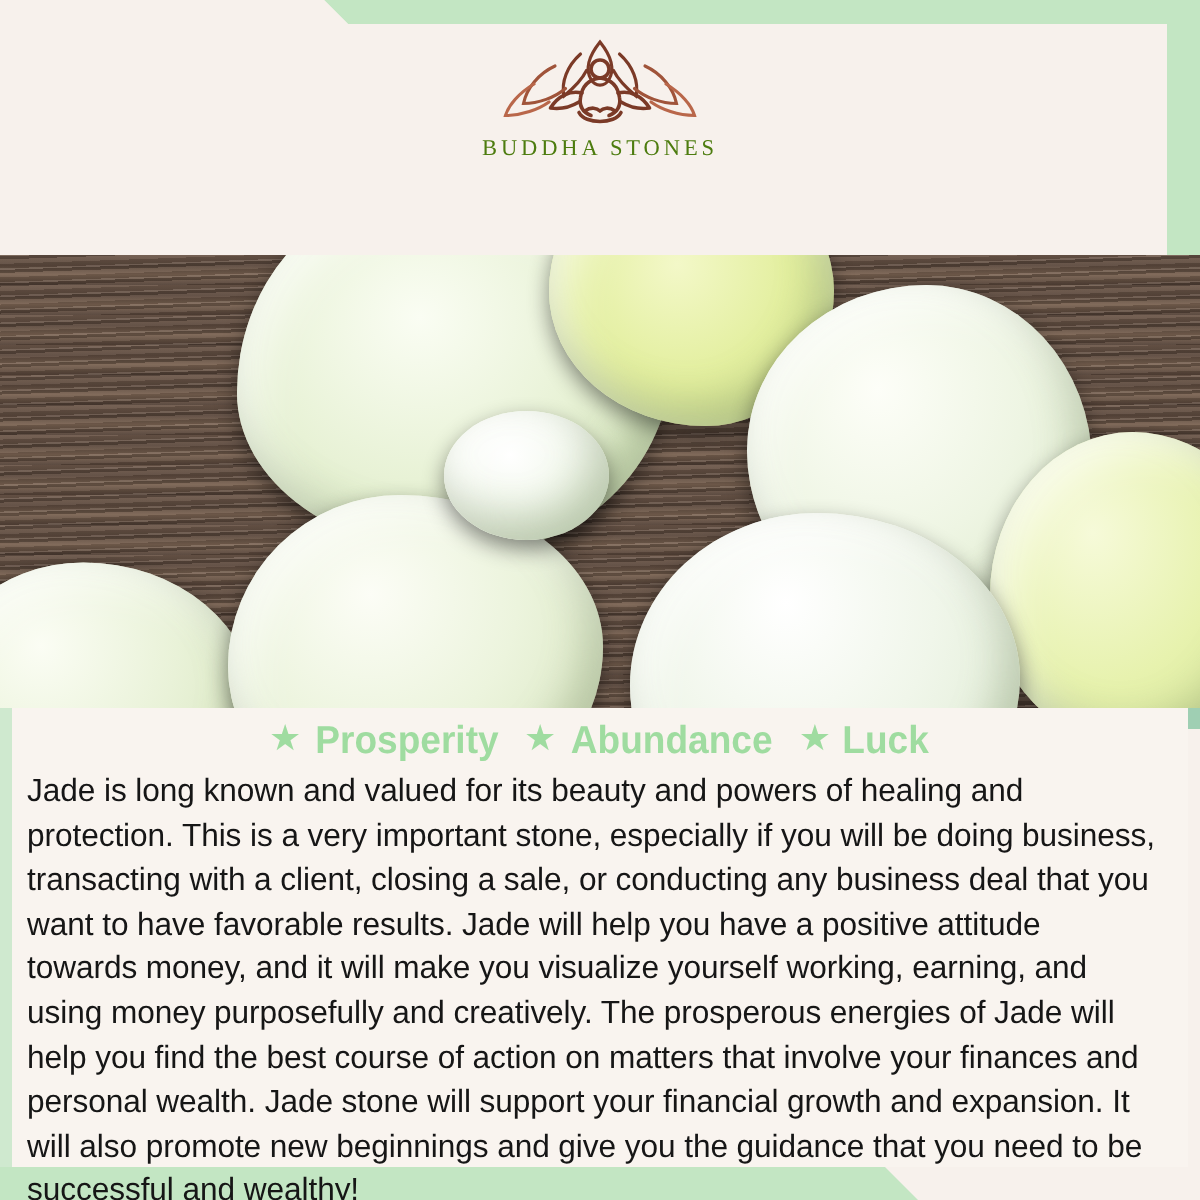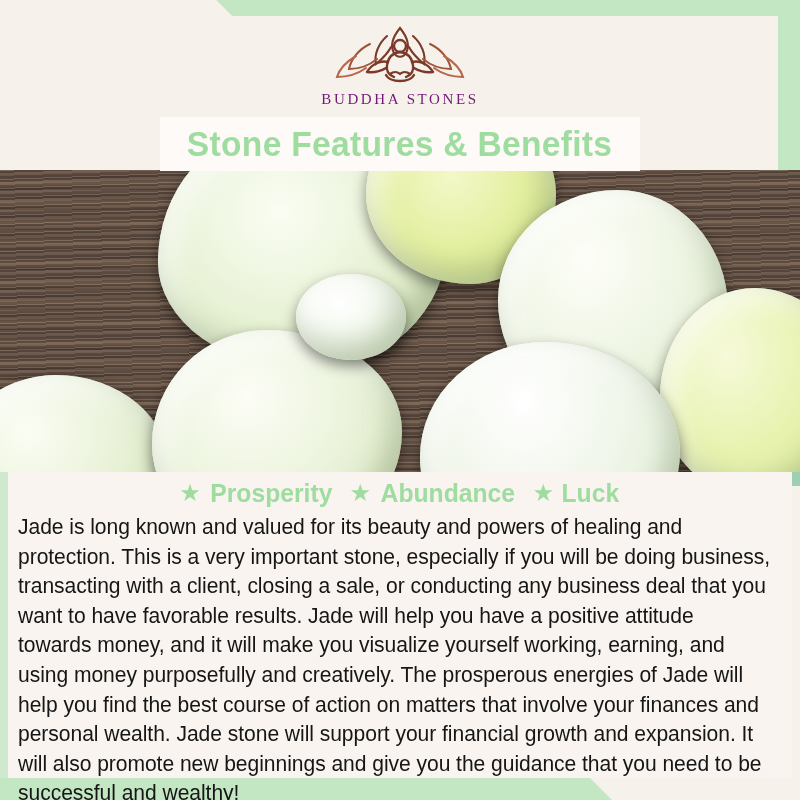--- a/index.html
+++ b/index.html
@@ -94,21 +94,21 @@
   }
   .logo-mark {
     width: 148px;
     height: 62px;
   }
   .logo-text {
     margin-top: 7px;
     font-family: "Liberation Serif", serif;
     font-size: 15px;
     letter-spacing: 2.6px;
-    color: #701a75;
+    color: #4d7c0f;
     font-weight: 400;
     text-align: center;
   }
 
   
   .photo {
     position: absolute;
     left: 0;
     top: 170px;
     width: 800px;
@@ -295,23 +295,20 @@
           <path d="M62 40 C54 38 46 42 41 50 C48 51 55 49 60 46"></path>
           <path d="M86 40 C94 38 102 42 107 50 C100 51 93 49 88 46"></path>
           <path d="M60 53 C62 57 68 59 74 59 C80 59 86 57 88 53"></path>
           <path d="M64 52 C68 49 72 50 74 52 C76 50 80 49 84 52"></path>
         </g>
       </svg>
       <div class="logo-text">BUDDHA STONES</div>
     </div>
   </div>
 
-  <div class="title-box">
-    <div class="title-text">Stone Features &amp; Benefits</div>
-  </div>
 
 
   <div class="content">
     <div class="benefits">
       <div class="benefit">
         <span class="star">★</span>
         <span class="benefit-label">Prosperity</span>
       </div>
       <div class="benefit">
         <span class="star">★</span>

